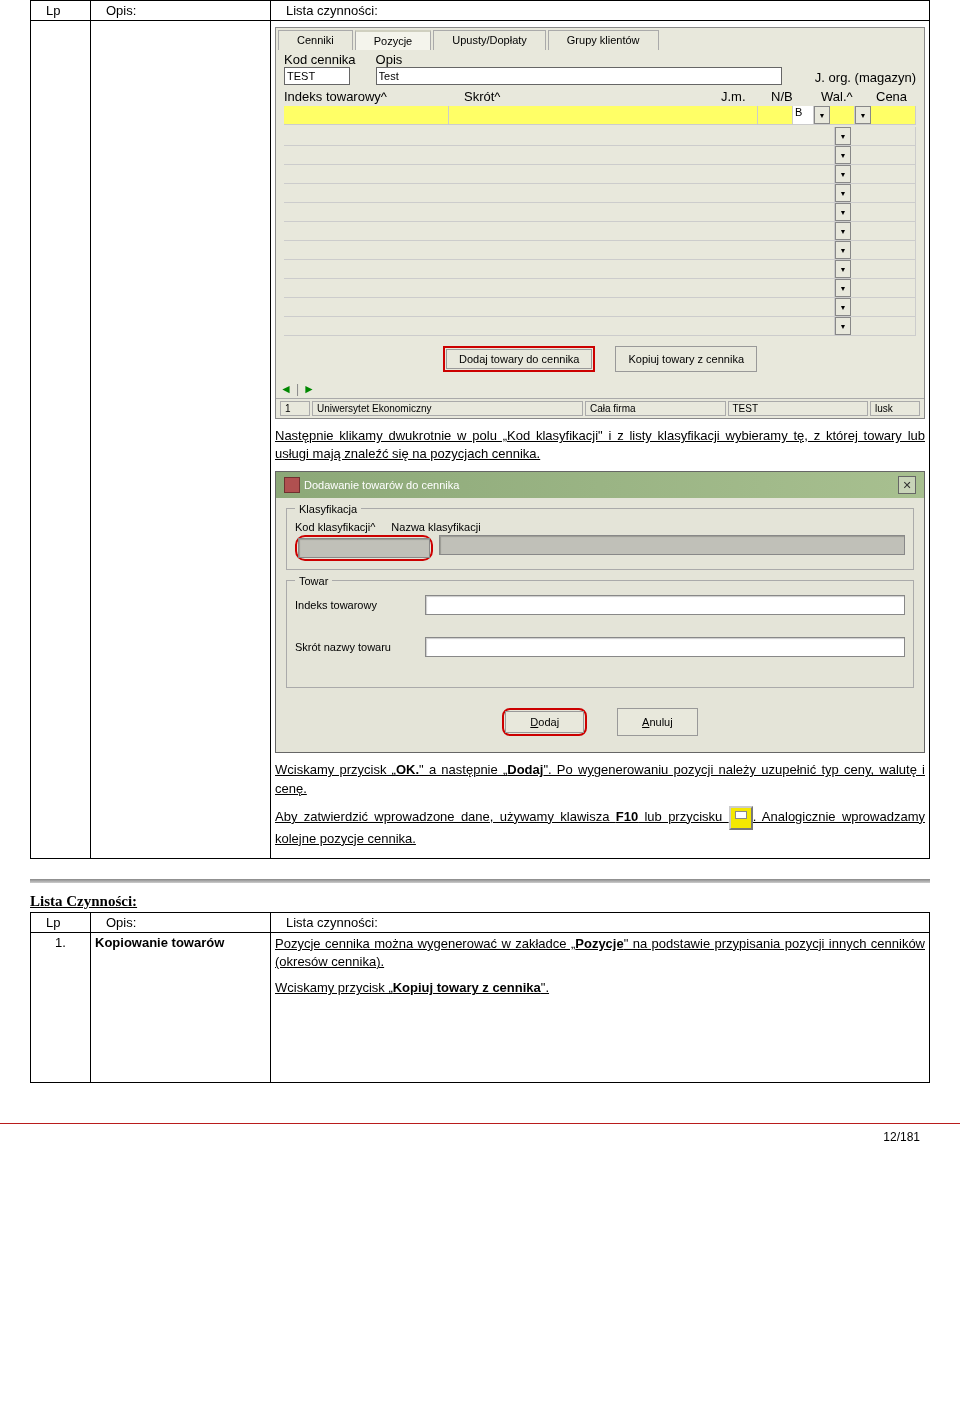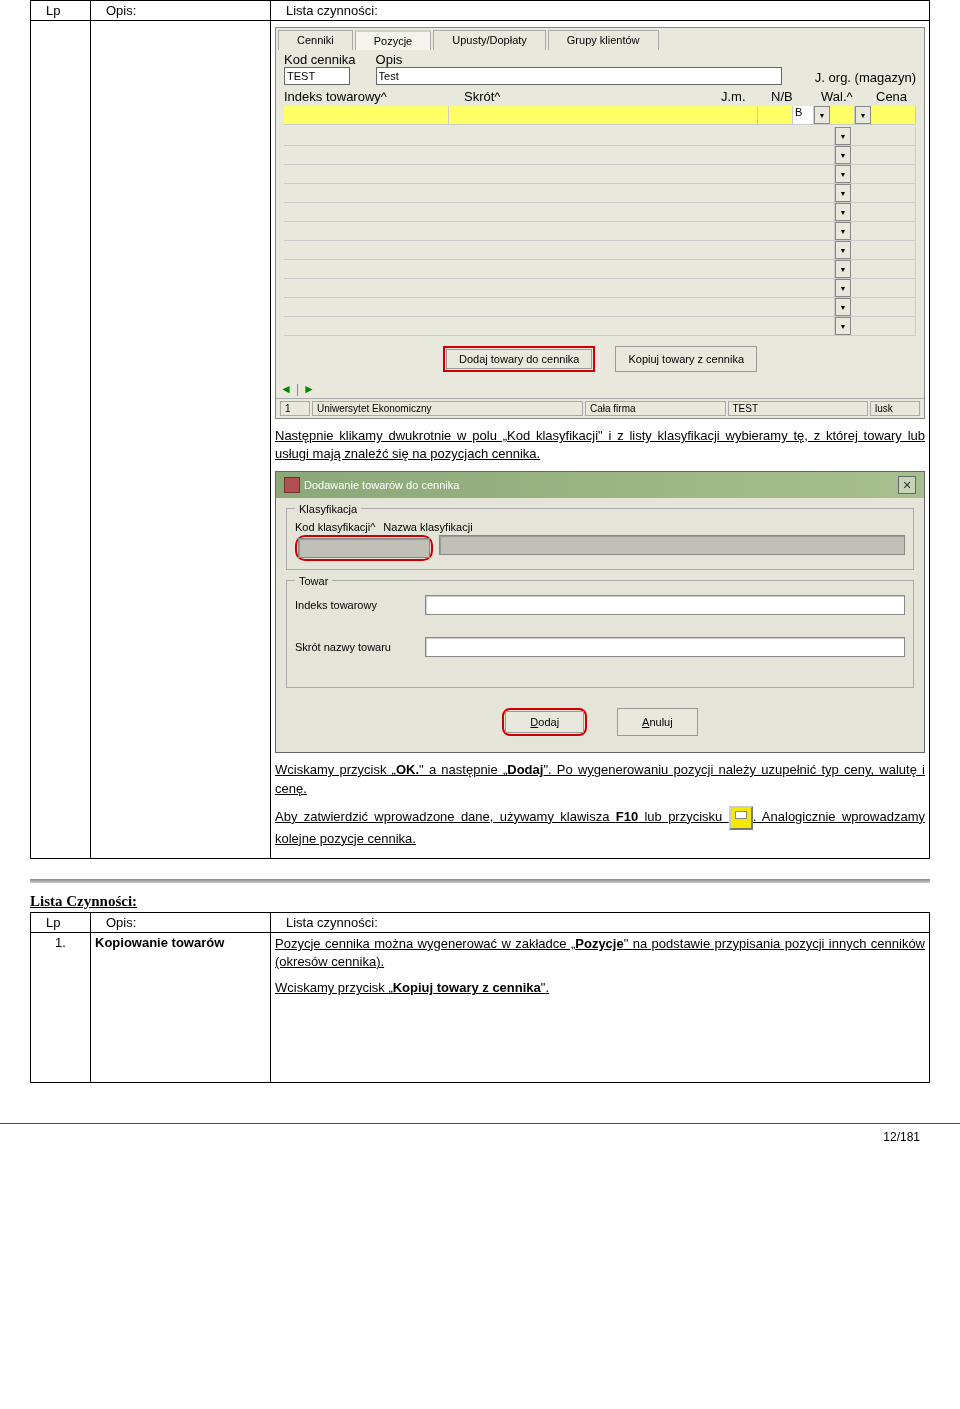--- a/index.html
+++ b/index.html
@@ -413,21 +413,21 @@
         <div class="dialog-title">
           <span style="display:flex;align-items:center;gap:4px">
             <span style="display:inline-block;width:14px;height:14px;background:#b05050;border:1px solid #703030;"></span>
             <span>Dodawanie towarów do cennika</span>
           </span>
           <span class="dialog-close">✕</span>
         </div>
 
         <div class="fieldset">
           <span class="fieldset-legend">Klasyfikacja</span>
-          <div style="display:flex;gap:8px;margin-top:-8px">
+          <div style="display:flex;gap:16px;margin-top:-8px">
             <div>
               <div>Kod klasyfikacji^</div>
             </div>
             <div>
               <div>Nazwa klasyfikacji</div>
             </div>
           </div>
           <div style="display:flex;gap:6px;align-items:stretch;margin-top:2px">
             <span class="red-box" style="border-radius:10px;flex-shrink:0">
               <div class="dlg-input gray" style="width:130px"></div>

